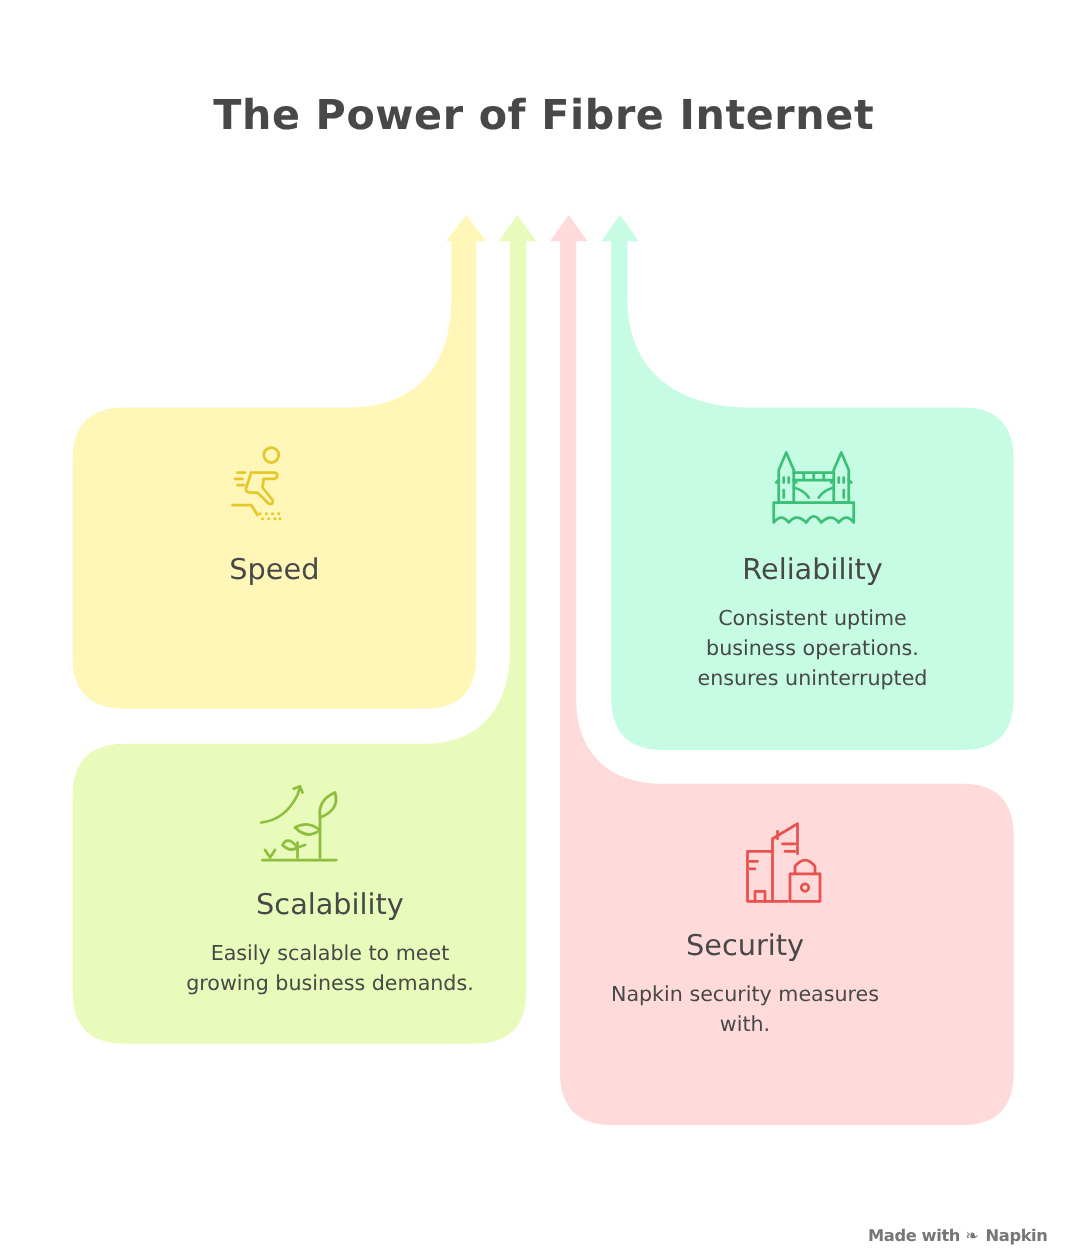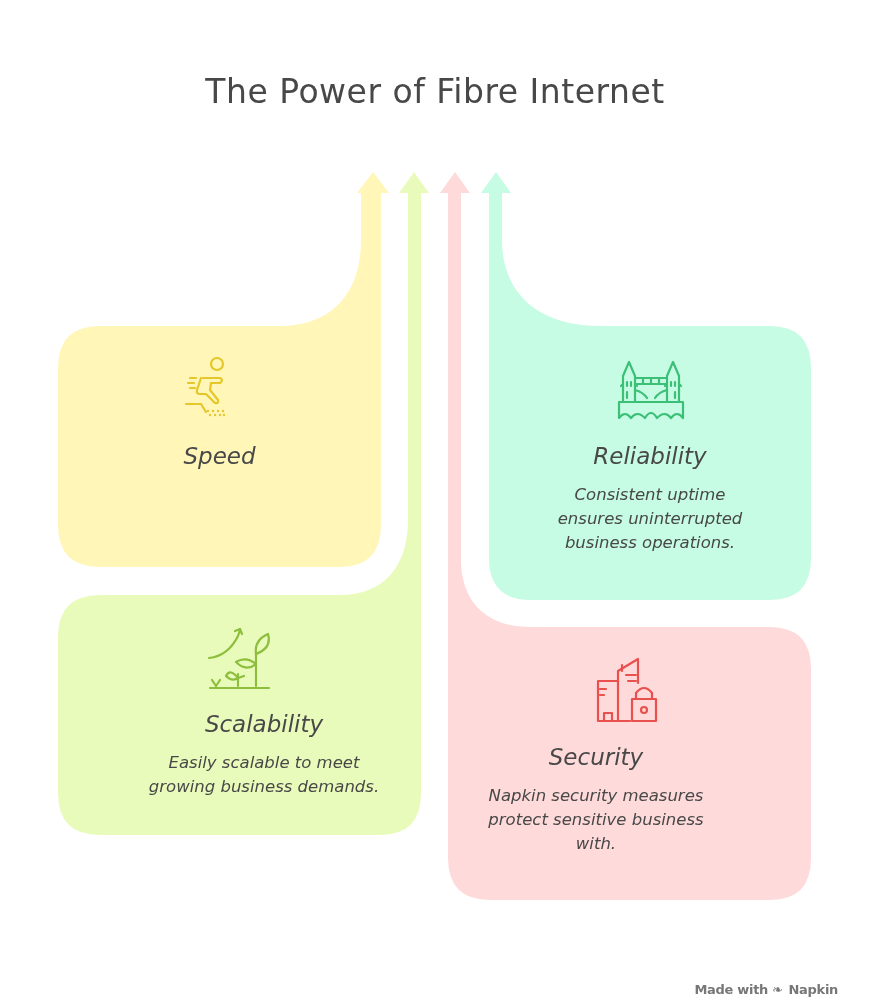--- a/index.html
+++ b/index.html
@@ -1,19 +1,19 @@
 <!DOCTYPE html>
 <html><head>
 <meta charset="utf-8">
 <style>
   html, body { margin:0; padding:0; background:#ffffff; }
   body { width:870px; height:1008px; position:relative; overflow:hidden; font-family:"DejaVu Sans", sans-serif; }
   #canvas { position:absolute; left:0; top:0; }
-  .title { position:absolute; left:0; width:870px; top:72px; text-align:center; font-family:"DejaVu Sans", sans-serif; font-weight:normal; font-size:33px; color:#484848; letter-spacing:0.5px; }
-  .card-text { position:absolute; text-align:center; color:#484848;font-style:italic; }
+  .title { position:absolute; left:0; width:870px; top:72px; text-align:center; font-family:"DejaVu Sans", sans-serif; font-weight:bold; font-size:33px; color:#484848; letter-spacing:0.5px; }
+  .card-text { position:absolute; text-align:center; color:#484848; }
   .card-title { font-family:"DejaVu Sans", sans-serif; font-size:23px; color:#484848; margin-bottom:14px; }
   .card-desc { font-family:"DejaVu Sans", sans-serif; font-size:16.5px; line-height:24px; color:#484848; }
   .icon { position:absolute; }
   .footer { position:absolute; right:32px; top:961px; font-family:"DejaVu Sans", sans-serif; font-weight:bold; font-size:13px; color:#777777; letter-spacing:-0.3px;margin-top:21px; }
 </style>
 </head>
 <body>
 
 <svg id="canvas" width="870" height="1008" viewBox="0 0 870 1008">
 
@@ -82,22 +82,22 @@
     <path d="M10 34 L10 40 M58 34 L58 40"></path>
     <path d="M18 32 Q26 34 30 40 M50 32 Q42 34 38 40"></path>
     <path d="M2 44 L2 60 Q8 52 14 60 Q20 52 28 60 Q34 50 40 60 Q48 52 54 60 Q60 52 66 60 L66 44 Z"></path>
   </g>
 </svg>
 
 <div class="card-text" style="left:489px;width:322px;top:443px">
   <div class="card-title">Reliability</div>
   <div class="card-desc">
     <div>Consistent uptime</div>
+    <div>business operations.</div>
     <div>ensures uninterrupted</div>
-    <div>business operations.</div>
   </div>
 </div>
 
 <svg class="icon" style="left:596px;top:657px" width="70" height="68" viewBox="0 0 70 68">
   <g fill="none" stroke="#E8514E" stroke-width="2.2" stroke-linecap="round" stroke-linejoin="round">
     <path d="M2 64 L2 24 L22 24 L22 64 Z"></path>
     <path d="M4 32 L10 32 M4 38 L8 38"></path>
     <path d="M8 64 L8 56 L16 56 L16 64"></path>
     <path d="M22 64 L34 64"></path>
     <path d="M22 24 L22 14 L42 2 L42 26"></path>
@@ -106,21 +106,20 @@
     <path d="M36 64 L36 42 L60 42 L60 64 Z"></path>
     <path d="M40 42 L40 36 Q48 26 56 36 L56 42"></path>
     <circle cx="48" cy="53" r="3"></circle>
   </g>
 </svg>
 
 <div class="card-text" style="left:448px;width:296px;top:744px">
   <div class="card-title">Security</div>
   <div class="card-desc">
     <div>Napkin security measures</div>
-    <div>protect sensitive business</div>
     <div>with.</div>
   </div>
 </div>
 
 <div class="footer">
   <span>Made with</span>
   <span style="display:inline-block;width:12px;">❧</span>
   <span>Napkin</span>
 </div>
 

